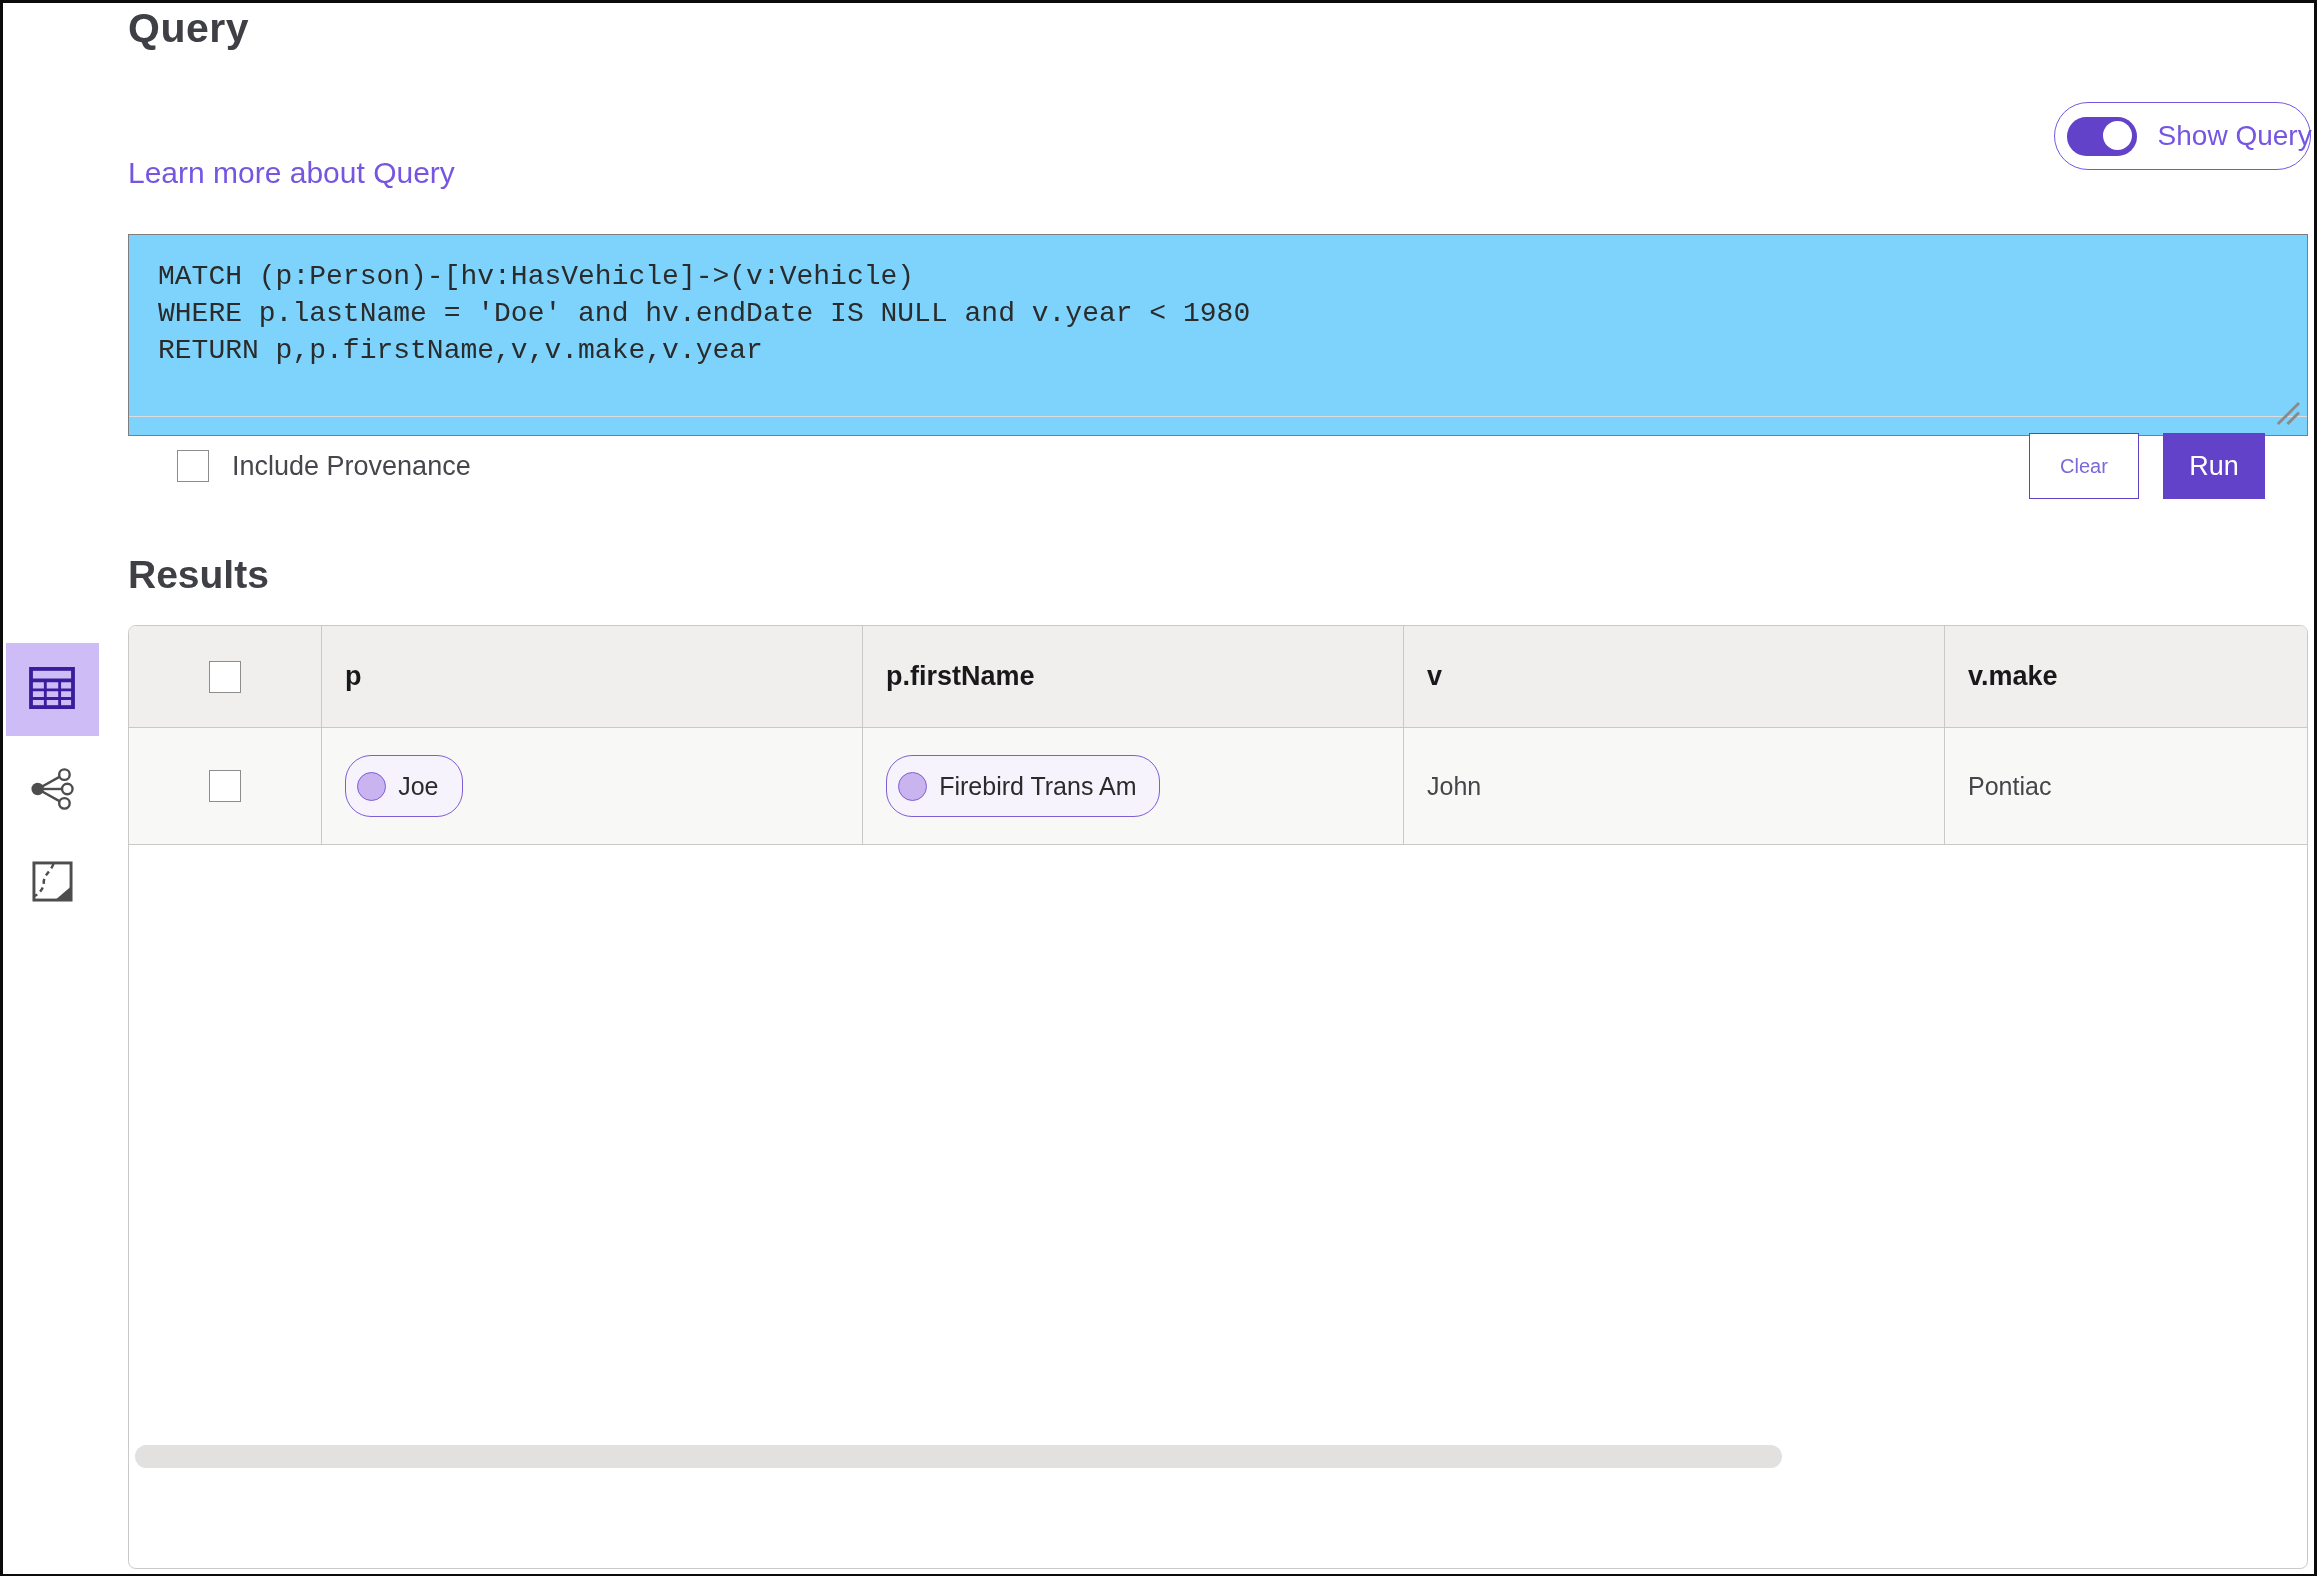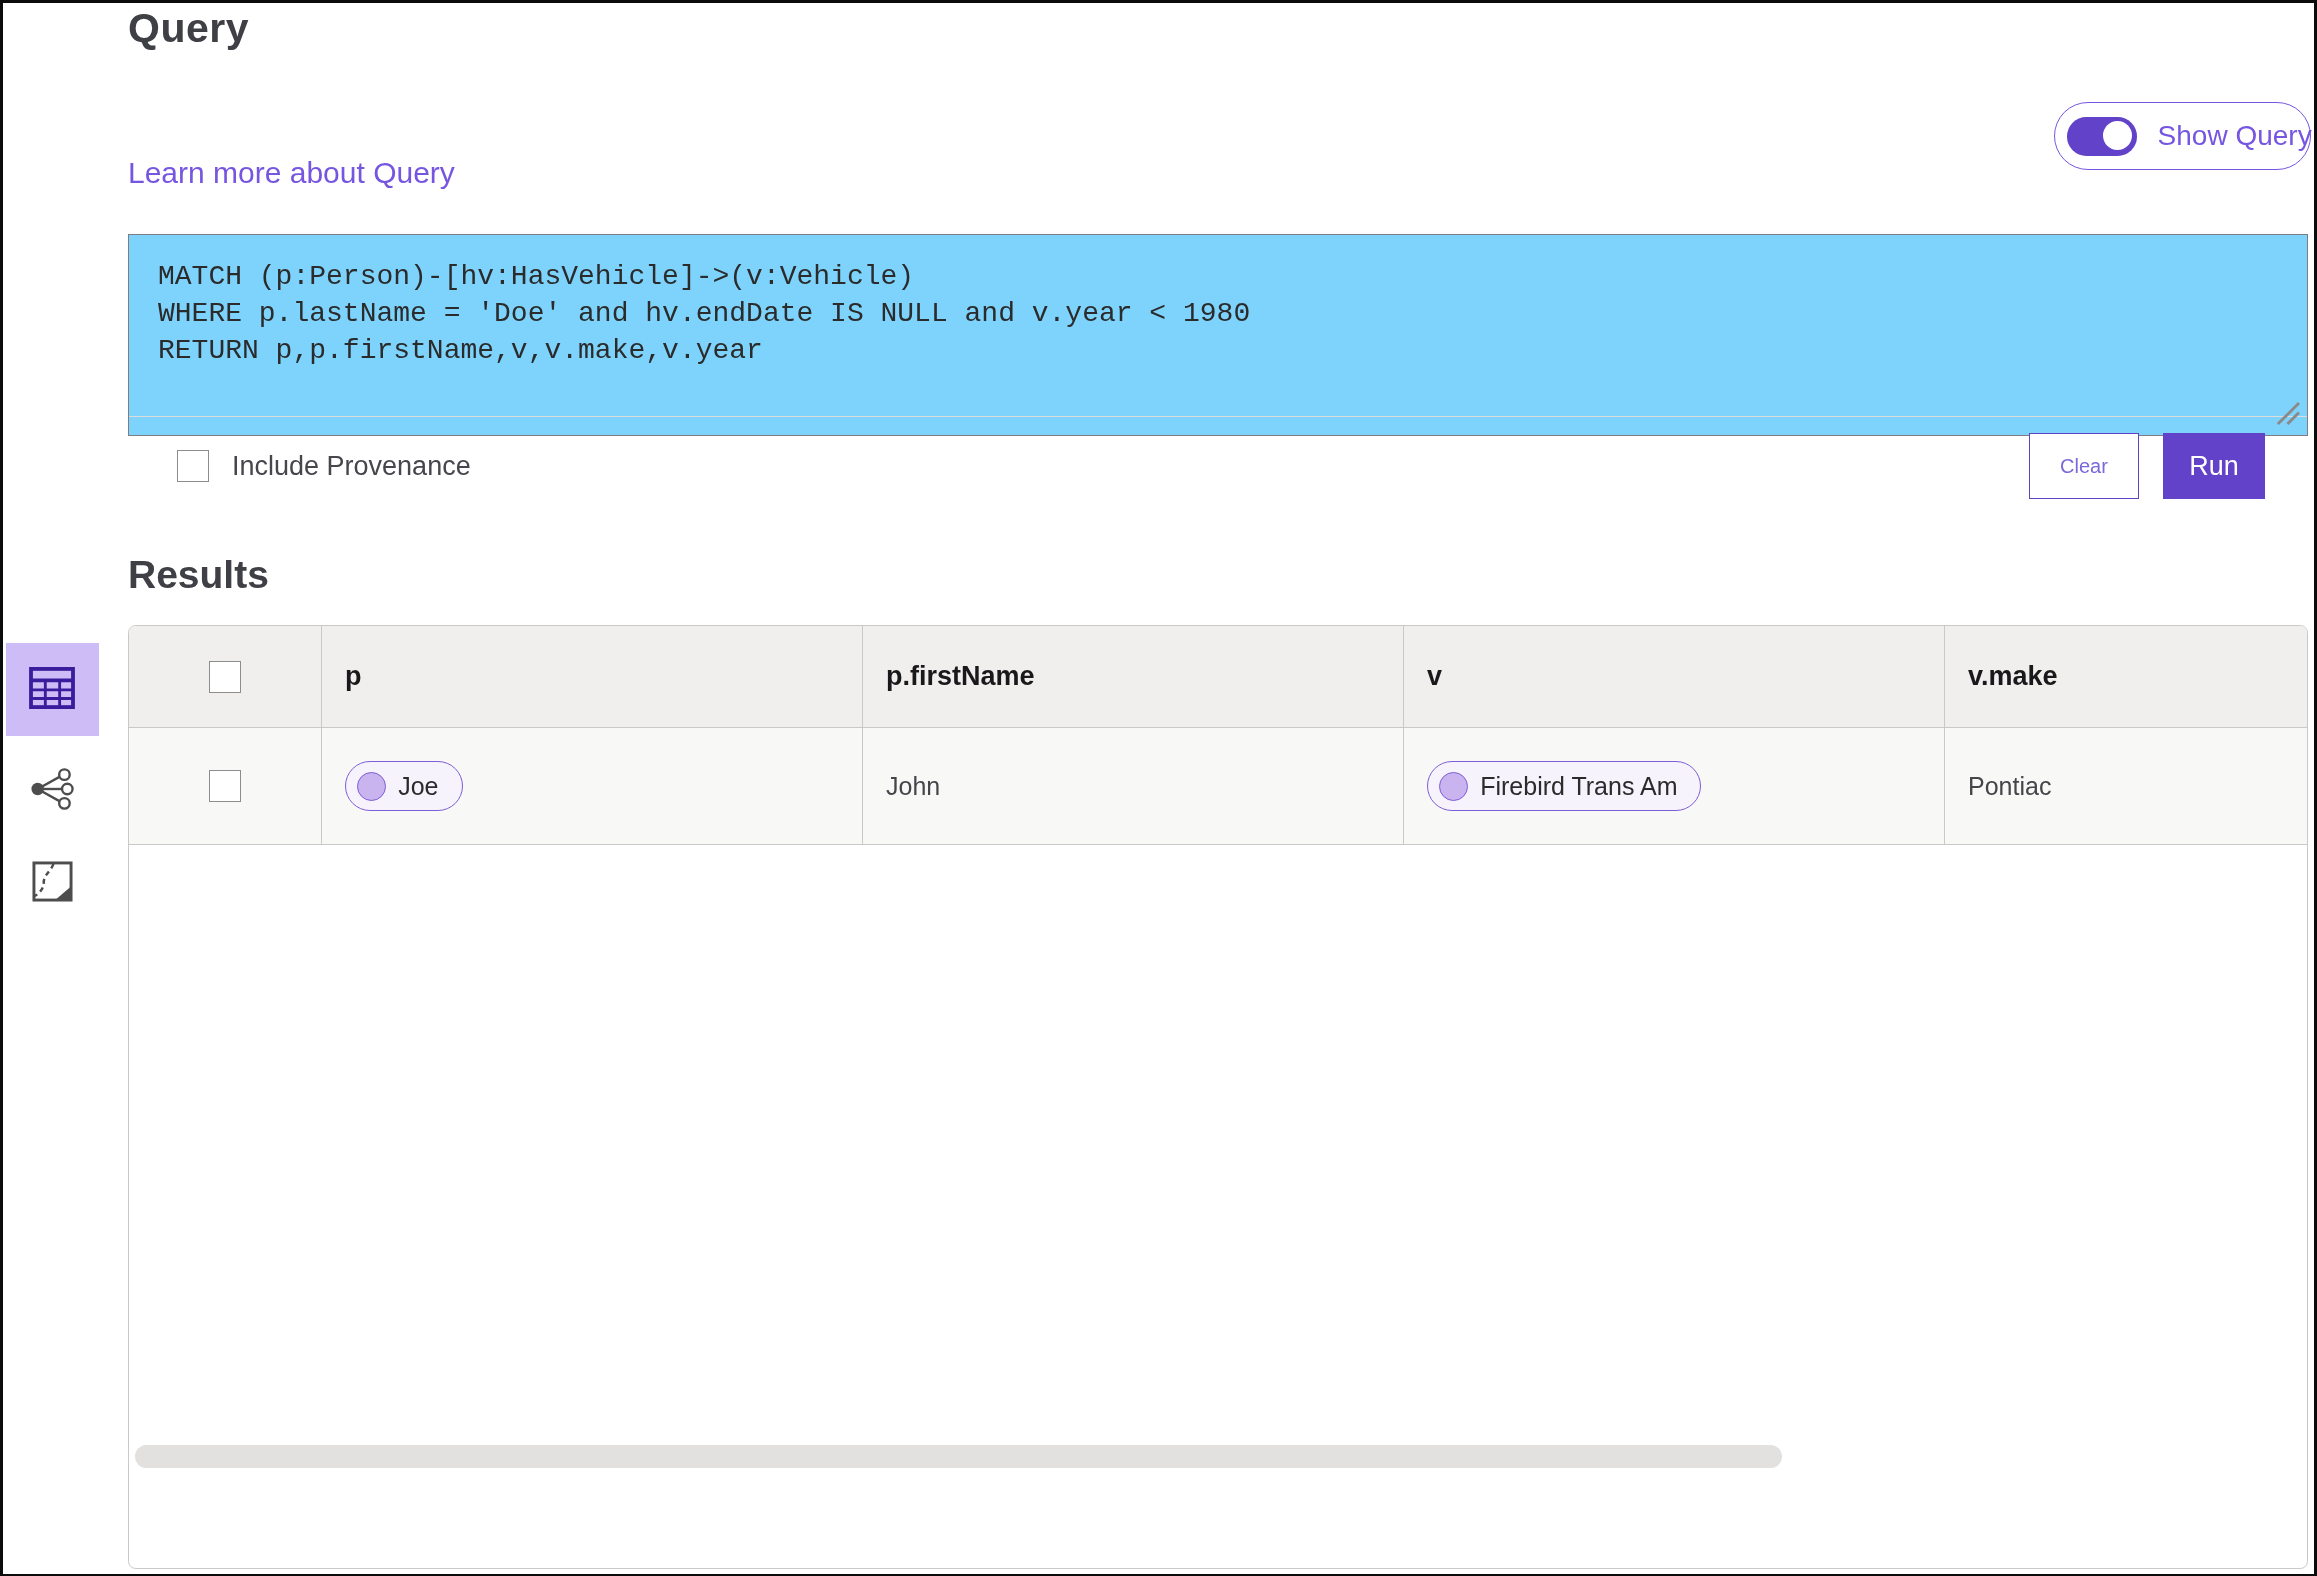--- a/index.html
+++ b/index.html
@@ -81,21 +81,21 @@
   .thead { display:flex; height:101px; background:#f0efee; border-bottom:1px solid #c9c9c9; }
   .trow  { display:flex; height:116px; background:#f8f8f7; border-bottom:1px solid #c9c9c9; }
   .cell { box-sizing:border-box; border-right:1px solid #c9c9c9; display:flex; align-items:center; flex:none; }
   .col-check { width:193px; justify-content:center; }
   .col-p, .col-firstname, .col-v { width:541px; padding-left:23px; }
   .col-make { flex:1 1 auto; border-right:none; padding-left:23px; }
   .thead .cell { font-weight:bold; font-size:27px; color:#19191c; }
   .trow .cell { font-size:25px; color:#45454a; }
 
   .entity-pill {
-    display:inline-flex; align-items:center; height:50px; box-sizing:border-box;
+    display:inline-flex; align-items:center; height:62px; box-sizing:border-box;
     padding:0 23px 0 10.6px; gap:12.6px; border:1.9px solid #7e5ed6; border-radius:26px;
     background:#f6f3fd; cursor:pointer;
   }
   .entity-dot {
     width:29px; height:29px; box-sizing:border-box; border-radius:50%;
     background:#c9b4f0; border:1.9px solid #7e5ed6; flex:none;
   }
   .entity-pill .elbl { font-size:25px; color:#2b2b2b; }
 
   .hscroll-thumb {
@@ -201,27 +201,27 @@
     <div class="trow">
       <div class="cell col-check">
         <span class="checkbox"></span>
       </div>
       <div class="cell col-p">
         <span class="entity-pill">
           <span class="entity-dot"></span>
           <span class="elbl">Joe</span>
         </span>
       </div>
-      <div class="cell col-firstname">John</div>
       <div class="cell col-v">
         <span class="entity-pill">
           <span class="entity-dot"></span>
           <span class="elbl">Firebird Trans Am</span>
         </span>
       </div>
+      <div class="cell col-firstname">John</div>
       <div class="cell col-make">Pontiac</div>
     </div>
 
     <div class="hscroll-thumb"></div>
 
   </div>
 
 </div>
 
 

